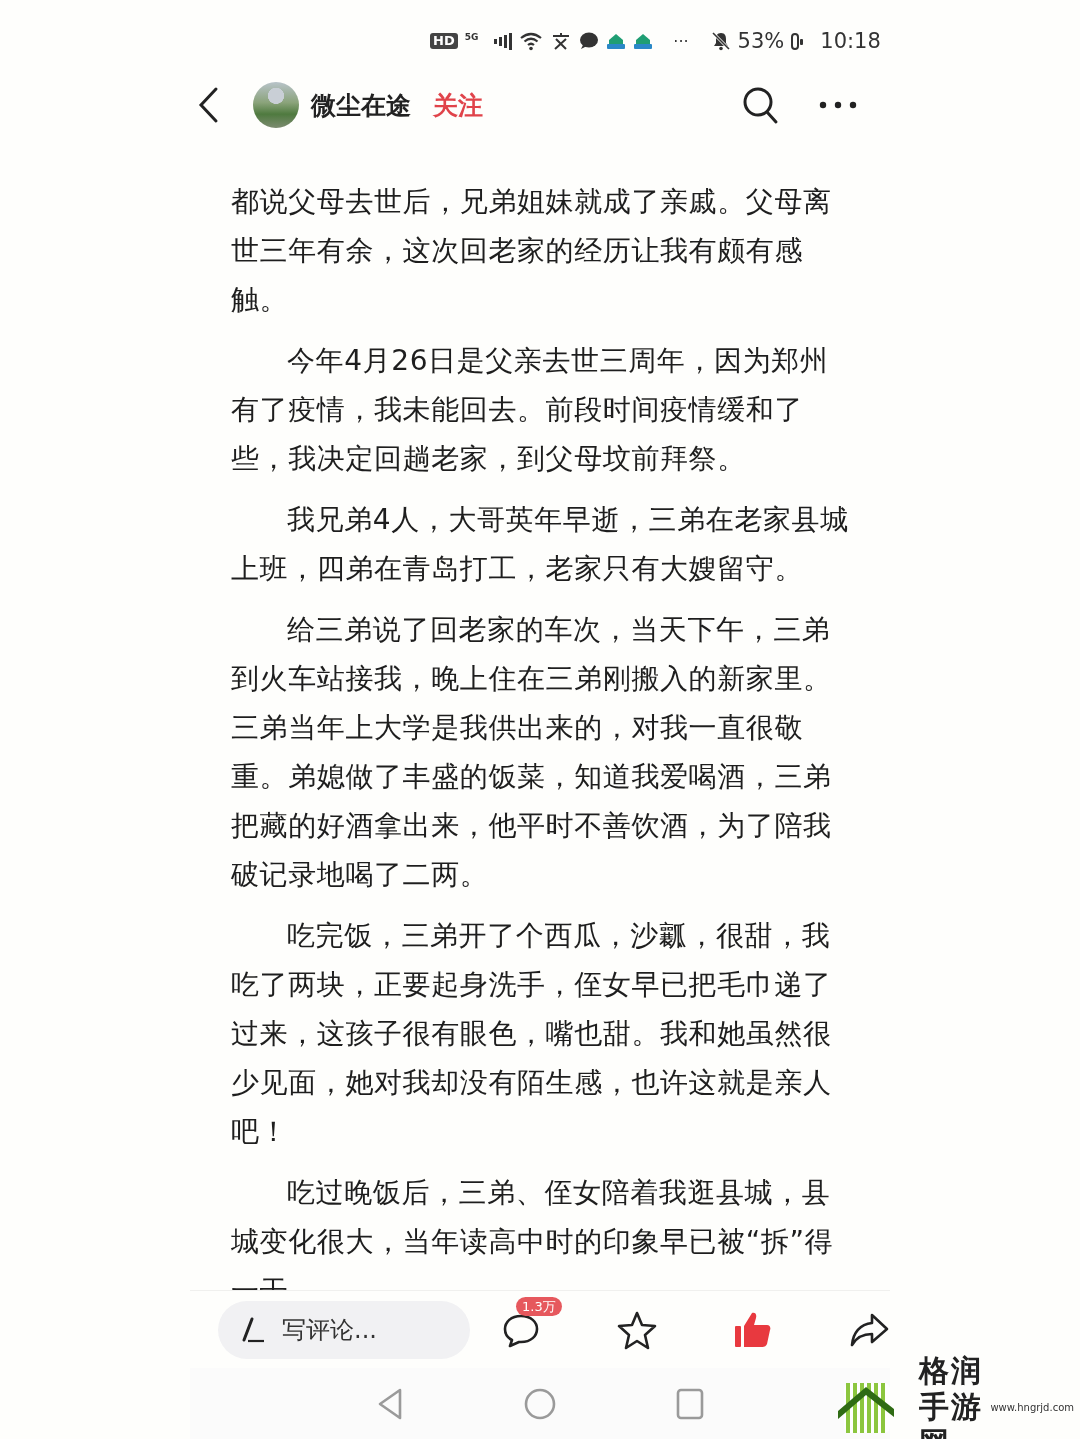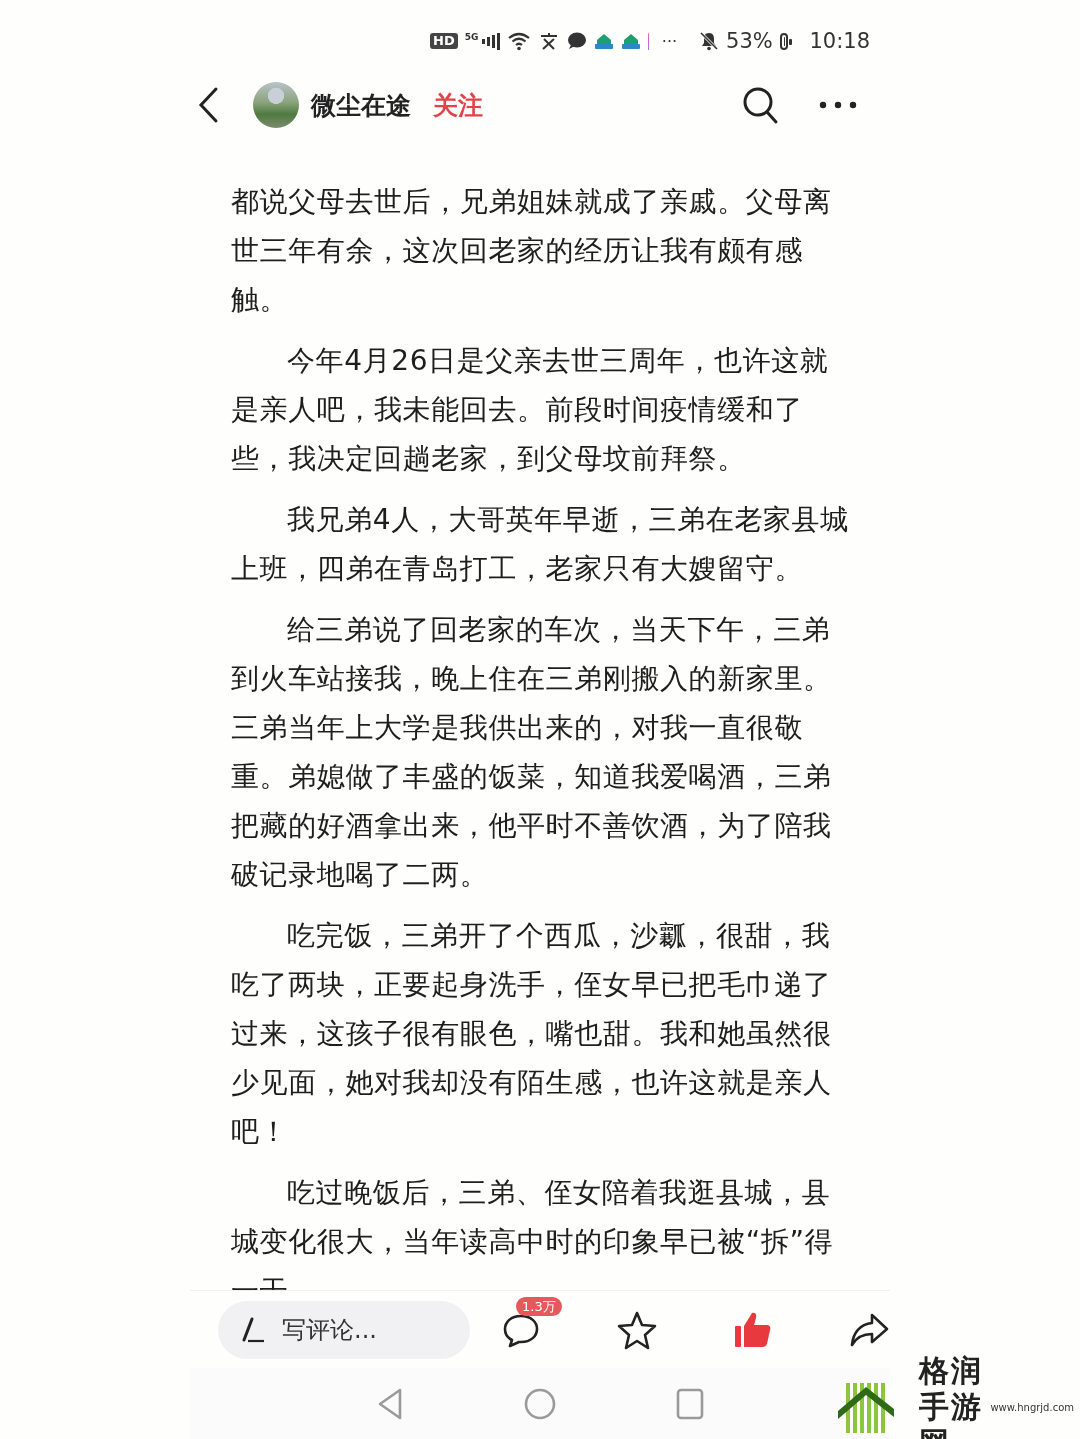--- a/index.html
+++ b/index.html
@@ -5,21 +5,21 @@
   * { box-sizing: border-box; margin: 0; padding: 0; }
   html, body { width: 1080px; height: 1439px; background: #fefefc; overflow: hidden; }
   body { font-family: "DejaVu Sans", "Liberation Sans", sans-serif; color: #1e1e1e; position: relative; }
 
   
   .status-bar { position: absolute; top: 24px; left: 430px; width: 440px; height: 34px; display: flex; align-items: center; font-size: 21px; color: #333; }
   .status-bar .sb-item { display: inline-flex; align-items: center; margin-right: 7px; }
   .hd-badge { background: #444; color: #fff; font-size: 13px; font-weight: bold; border-radius: 3px; padding: 2px 3px; line-height: 12px; }
   .sig { display: inline-flex; align-items: flex-end; height: 18px; gap: 2px; }
   .sig i { display: block; width: 3px; background: #333; }
-  .sig sup { font-size: 9px; font-weight: bold; margin-right: 2px; align-self: flex-start; }
+  .sig sup { font-size: 9px; font-weight: bold; margin-right: 14px; align-self: flex-start; }
   .mini-app { width: 18px; height: 16px; border-radius: 3px; }
   .battery { width: 30px; height: 17px; border: 2px solid #333; border-radius: 4px; position: relative; padding: 2px; }
   .battery .lvl { width: 50%; height: 100%; background: #333; border-radius: 1px; }
   .battery::after { content: ""; position: absolute; right: -6px; top: 4px; width: 3px; height: 6px; background: #333; border-radius: 1px; }
   .time { font-size: 21px; margin-left: 14px; }
 
   
   .header { position: absolute; top: 80px; left: 188px; width: 670px; height: 50px; display: flex; align-items: center; }
   .back-btn { width: 40px; height: 50px; display: flex; align-items: center; justify-content: center; cursor: pointer; }
   .avatar { width: 46px; height: 46px; border-radius: 50%; margin-left: 25px; overflow: hidden;
@@ -136,21 +136,21 @@
           <circle cx="5" cy="5" r="3.2" fill="#222"></circle>
           <circle cx="20" cy="5" r="3.2" fill="#222"></circle>
           <circle cx="35" cy="5" r="3.2" fill="#222"></circle>
         </svg>
     </div>
   </div>
 </div>
 
 <div class="article">
   <p>都说父母去世后，兄弟姐妹就成了亲戚。父母离世三年有余，这次回老家的经历让我有颇有感触。</p>
-  <p class="indent">今年4月26日是父亲去世三周年，也许这就是亲人吧，我未能回去。前段时间疫情缓和了些，我决定回趟老家，到父母坟前拜祭。</p>
+  <p class="indent">今年4月26日是父亲去世三周年，因为郑州有了疫情，我未能回去。前段时间疫情缓和了些，我决定回趟老家，到父母坟前拜祭。</p>
   <p class="indent">我兄弟4人，大哥英年早逝，三弟在老家县城上班，四弟在青岛打工，老家只有大嫂留守。</p>
   <p class="indent">给三弟说了回老家的车次，当天下午，三弟到火车站接我，晚上住在三弟刚搬入的新家里。三弟当年上大学是我供出来的，对我一直很敬重。弟媳做了丰盛的饭菜，知道我爱喝酒，三弟把藏的好酒拿出来，他平时不善饮酒，为了陪我破记录地喝了二两。</p>
   <p class="indent">吃完饭，三弟开了个西瓜，沙瓤，很甜，我吃了两块，正要起身洗手，侄女早已把毛巾递了过来，这孩子很有眼色，嘴也甜。我和她虽然很少见面，她对我却没有陌生感，也许这就是亲人吧！</p>
   <p class="indent">吃过晚饭后，三弟、侄女陪着我逛县城，县城变化很大，当年读高中时的印象早已被“拆”得一干</p>
 </div>
 
 <div class="action-bar">
   <div class="comment-input">
     <svg width="26" height="28" viewBox="0 0 26 28">
         <path d="M12 3 L4 24" stroke="#222" stroke-width="3" stroke-linecap="round"></path>

